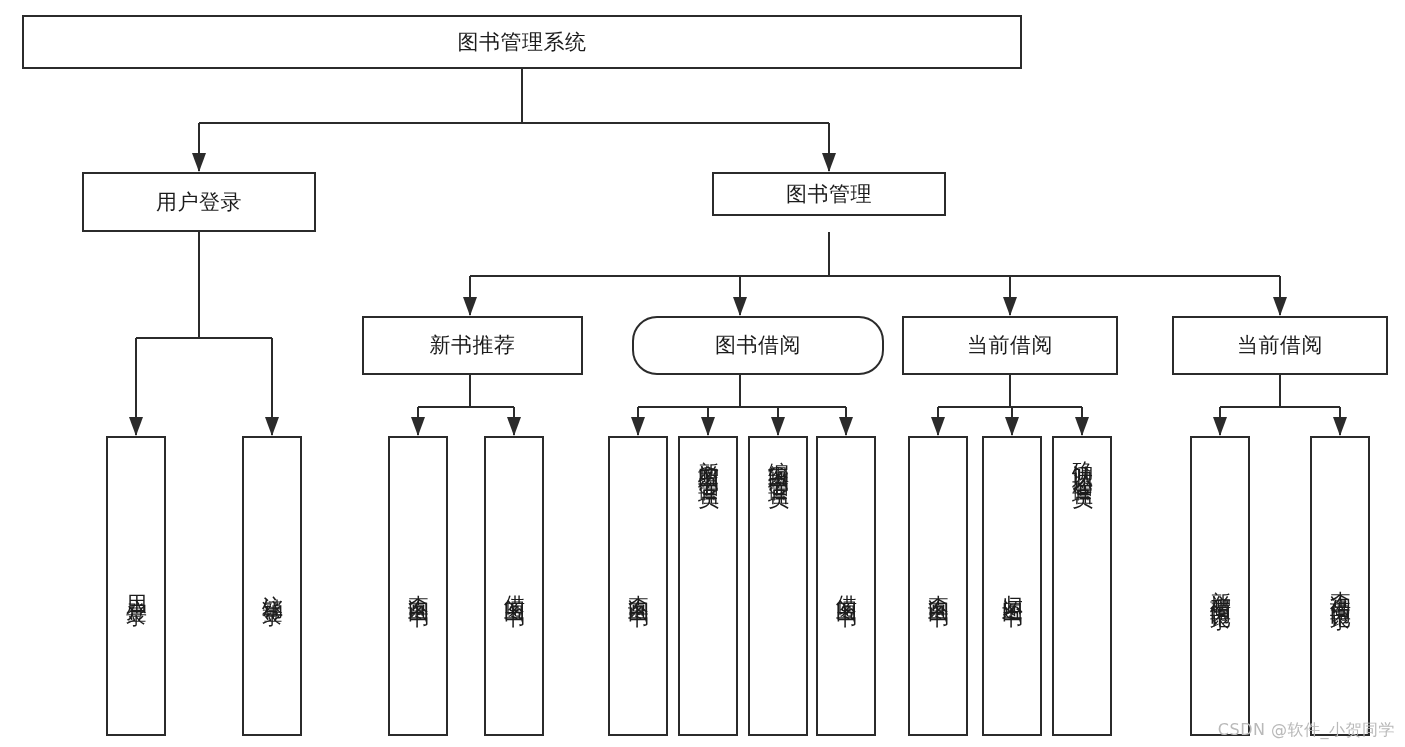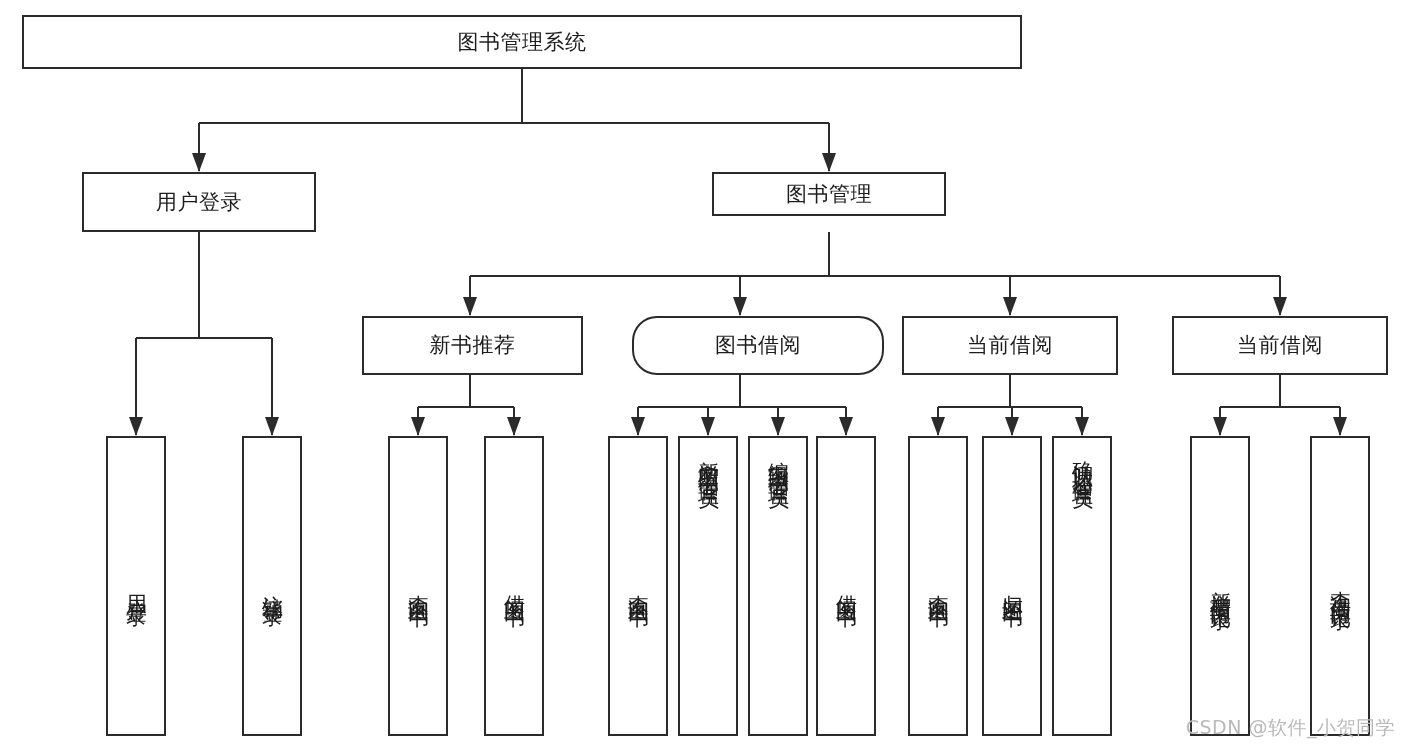--- a/index.html
+++ b/index.html
@@ -57,21 +57,21 @@
     line-height:1;
     text-align:center;
   }
   
   .node.v.top{align-items:flex-start;}
 
   #watermark{
     position:absolute;
     right:10px;
     bottom:6px;
-    font-size:19px;
+    font-size:16px;
     color:#b9b9b9;
     white-space:nowrap;
     letter-spacing:0.5px;
     user-select:none;
   }
 </style>
 </head>
 <body>
 
 <div id="diagram-root">

